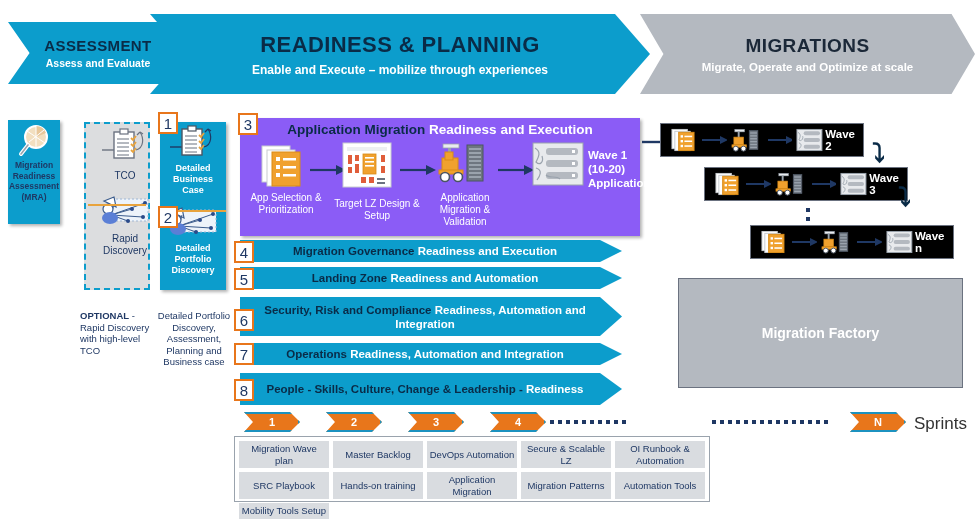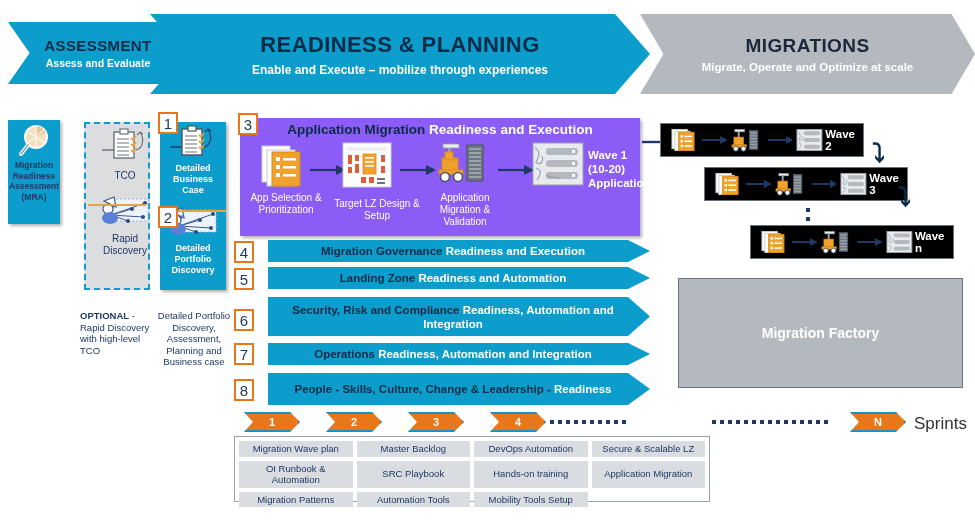--- a/index.html
+++ b/index.html
@@ -53,21 +53,21 @@
 
   
   .panel3{position:absolute;left:240px;top:118px;width:400px;height:118px;background:#8b5cf6;
       box-shadow:2px 2px 3px rgba(0,0,0,.3);box-sizing:border-box;}
   .p3title{position:absolute;top:4px;left:0;width:100%;text-align:center;font-size:13.5px;font-weight:bold;}
   .p3title .dk{color:#0a2b47;}
   .p3title .wh{color:#fff;}
   .stepcap{position:absolute;text-align:center;font-size:10px;line-height:12px;color:#fff;}
 
   
-  .bar{position:absolute;left:268px;background:#0C9DCC;display:flex;align-items:center;
+  .bar{position:absolute;left:240px;background:#0C9DCC;display:flex;align-items:center;
        justify-content:center;text-align:center;box-sizing:border-box;padding:0 26px 0 14px;
        clip-path:polygon(0 0, calc(100% - 22px) 0, 100% 50%, calc(100% - 22px) 100%, 0 100%);
        filter:drop-shadow(2px 2px 2px rgba(0,0,0,.28));}
   .bar span{font-size:11.5px;font-weight:bold;line-height:14px;}
   .bar .dk{color:#0a2b47;}
   .bar .wh{color:#ffffff;}
 
   
   .wave{position:absolute;background:#000000;border:1px solid #6b7280;box-sizing:border-box;
         display:flex;align-items:center;}
@@ -83,21 +83,21 @@
       border:2px solid #1C92C0;box-sizing:border-box;color:#fff;font-size:11px;font-weight:bold;
       display:flex;align-items:center;justify-content:center;
       clip-path:polygon(0 0, 82% 0, 100% 50%, 82% 100%, 0 100%, 16% 50%);}
   .dotrow{position:absolute;display:flex;gap:4px;align-items:center;}
   .dotrow i{width:4px;height:4px;background:#1F3864;display:block;}
   .sprintlabel{position:absolute;font-size:17px;color:#333;}
 
   
   .cardpanel{position:absolute;left:234px;top:436px;width:476px;height:66px;background:#fff;
       border:1px solid #9aa3ad;box-sizing:border-box;padding:4px;display:grid;
-      grid-template-columns:repeat(4,1fr);grid-template-rows:1fr 1fr;gap:4px;}
+      grid-template-columns:repeat(5,1fr);grid-template-rows:1fr 1fr;gap:4px;}
   .card{background:#D9DCE0;display:flex;align-items:center;justify-content:center;text-align:center;
       font-size:9.5px;line-height:11.5px;color:#1F3864;padding:2px;box-sizing:border-box;}
 
   .vdots{position:absolute;display:flex;flex-direction:column;gap:5px;align-items:center;}
   .vdots i{width:4px;height:4px;background:#1F3864;display:block;}
 </style>
 </head>
 <body>
 
 <div class="chev chev-assess">

